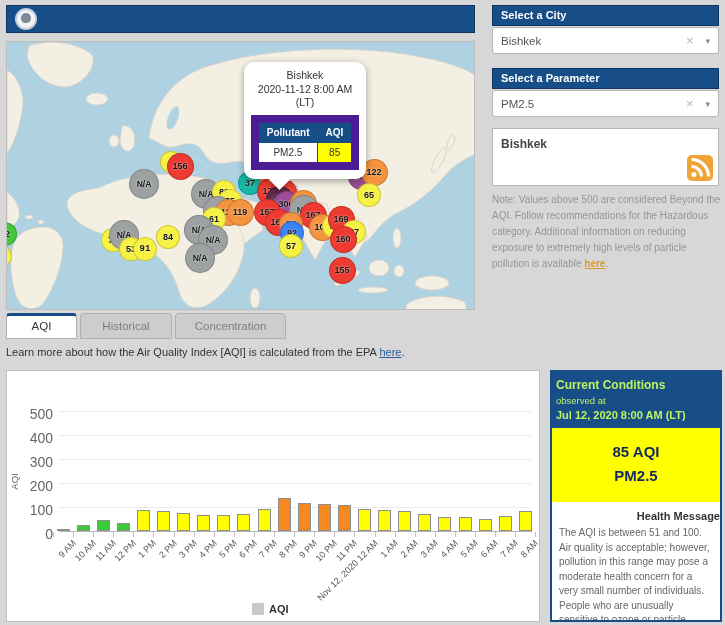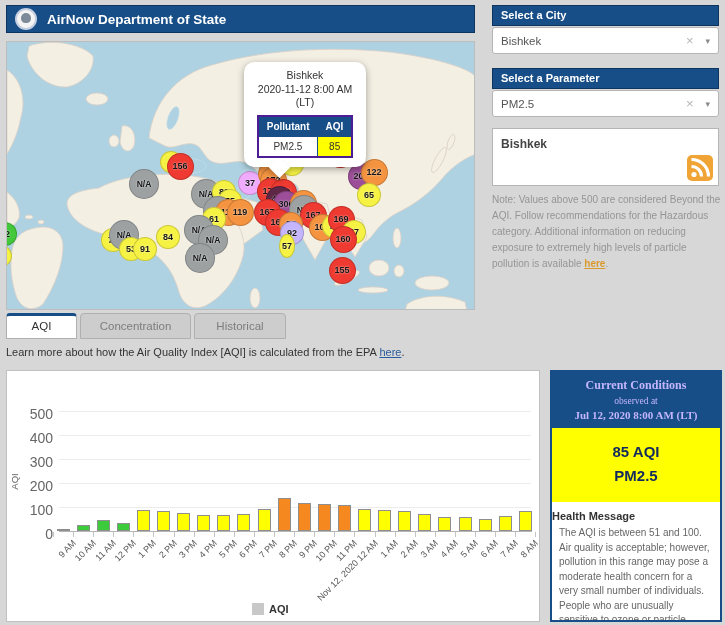--- a/index.html
+++ b/index.html
@@ -23,21 +23,21 @@
   .map-panel svg { position:absolute; left:0; top:0; }
   .marker { position:absolute; border-radius:50%; display:flex; align-items:center;
     justify-content:center; font-size:9px; font-weight:bold; color:#151515;
     text-shadow:0 0 2px rgba(255,255,255,.85); box-shadow:inset 0 0 0 1px rgba(0,0,0,.18); }
   .popup { position:absolute; left:237px; top:20px; width:122px; background:#fff;
     border-radius:10px; box-shadow:0 2px 7px rgba(0,0,0,.35); padding:7px 5px 9px;
     text-align:center; font-size:10.5px; color:#333; line-height:1.3; z-index:9; }
   .popup::after { content:""; position:absolute; left:28px; bottom:-8px; width:15px;
     height:15px; background:#fff; transform:rotate(45deg);
     box-shadow:3px 3px 5px rgba(0,0,0,.18); }
-  .popup table { margin:5px auto 0; border-collapse:collapse; border:2px solid #4c1d95;
+  .popup table { margin:5px auto 0; border-collapse:collapse; border:8px solid #4c1d95;
     font-size:10px; position:relative; z-index:2; background:#fff; }
   .popup th { background:#174e87; color:#fff; padding:3px 8px; font-size:10px; }
   .popup td { padding:3px 8px; border:1px solid #174e87; }
   .popup td.aqi-cell { background:#ffff00; }
 
   
   .side-header { position:absolute; left:492px; width:227px; height:21px;
     background:#174e87; border:1px solid #0d3560; color:#fff; font-size:11px;
     font-weight:bold; line-height:19px; padding-left:8px; }
   .dropdown { position:absolute; left:492px; width:227px; height:27px; background:#fff;
@@ -79,35 +79,34 @@
   .bar { position:absolute; width:13px; border:1px solid #8e8e8e; cursor:pointer; }
   .xlab { position:absolute; font-size:9px; color:#555; white-space:nowrap;
     transform-origin:100% 0; transform:translateX(-100%) rotate(-45deg); }
   .legend { position:absolute; left:245px; top:232px; display:flex; gap:5px;
     align-items:center; font-size:11px; font-weight:bold; color:#333; }
   .legend-swatch { width:12px; height:12px; background:#c8c8c8; }
 
   
   .cond-panel { position:absolute; left:550px; top:370px; width:172px; height:252px;
     background:#fff; border:2px solid #174e87; overflow:hidden; }
-  .cond-header { background:#174e87; color:#c4b5fd; text-align:center; padding:6px 4px 7px;font-family:Liberation Serif, serif; }
+  .cond-header { background:#174e87; color:#bef264; padding:6px 4px 7px; }
   .cond-title { font-size:12px; font-weight:bold; margin-bottom:3px; }
   .cond-observed { font-size:9.5px; }
   .cond-date { font-size:11px; font-weight:bold; margin-top:3px; }
   .cond-aqi-box { background:#ffff00; text-align:center; padding:12px 4px 14px;
     color:#11295e; font-weight:bold; font-size:15px; line-height:1.6; }
-  .health-title { text-align:left; font-weight:bold; font-size:11px; color:#333; margin:8px 0 4px; }
+  .health-title { text-align:right; font-weight:bold; font-size:11px; color:#333; margin:8px 0 4px; }
   .health-text { font-size:10px; color:#666; line-height:1.45; padding:0 7px; }
 </style>
 </head>
 <body>
 
 <div class="header">
   <div class="seal"></div>
-  <div class="header-title">AirNow Department of State</div>
 </div>
 
 <div class="map-panel">
   <svg width="469" height="269" viewBox="0 0 469 269">
     <rect x="0" y="0" width="469" height="269" fill="#aed2e2"></rect>
     <g fill="#f3efe3" stroke="#dccfc6" stroke-width="0.8">
 
       <path d="M0,28 C12,35 20,55 14,75 C10,95 4,105 0,112 Z"></path>
 
       <path d="M22,4 C45,-4 75,2 86,14 C88,28 76,42 60,45 C40,46 24,30 20,14 Z"></path>
@@ -163,52 +162,52 @@
       <ellipse cx="239" cy="142" rx="8" ry="15" transform="rotate(10 239 142)"></ellipse>
     </g>
   </svg>
 
   <div id="markers">
       <div class="marker" style="height: 24px; width: 24px; left: -14px; top: 180px; background: rgb(67, 200, 60);">32</div>
       <div class="marker" style="height: 22px; width: 22px; left: -17px; top: 203px; background: rgb(246, 242, 68);"></div>
       <div class="marker" style="height: 24px; width: 24px; left: 94px; top: 186px; background: rgb(246, 242, 68);">74</div>
       <div class="marker" style="height: 30px; width: 30px; left: 102px; top: 178px; background: rgb(157, 161, 162); font-size: 8.5px;">N/A</div>
       <div class="marker" style="height: 24px; width: 24px; left: 112px; top: 195px; background: rgb(246, 242, 68);">53</div>
-      <div class="marker" style="height: 24px; width: 24px; left: 126px; top: 195px; background: rgb(246, 242, 68);">91</div>
+      <div class="marker" style="height: 24px; width: 24px; left: 126px; top: 195px; background: rgb(246, 242, 68); font-family: Liberation Mono, monospace;">91</div>
       <div class="marker" style="height: 24px; width: 24px; left: 149px; top: 183px; background: rgb(246, 242, 68);">84</div>
       <div class="marker" style="height: 30px; width: 30px; left: 122px; top: 127px; background: rgb(157, 161, 162); font-size: 8.5px;">N/A</div>
       <div class="marker" style="height: 22px; width: 22px; left: 153px; top: 109px; background: rgb(246, 242, 68);"></div>
       <div class="marker" style="height: 27px; width: 27px; left: 159.5px; top: 110.5px; background: rgb(238, 58, 48);">156</div>
       <div class="marker" style="height: 30px; width: 30px; left: 184px; top: 137px; background: rgb(157, 161, 162); font-size: 8.5px;">N/A</div>
       <div class="marker" style="height: 24px; width: 24px; left: 205px; top: 138px; background: rgb(246, 242, 68);">89</div>
       <div class="marker" style="height: 24px; width: 24px; left: 211px; top: 147px; background: rgb(246, 242, 68);">55</div>
       <div class="marker" style="height: 30px; width: 30px; left: 196px; top: 154px; background: rgb(157, 161, 162); font-size: 8.5px;">N/A</div>
       <div class="marker" style="height: 27px; width: 27px; left: 207.5px; top: 156.5px; background: rgb(244, 148, 65);">114</div>
       <div class="marker" style="height: 27px; width: 27px; left: 219.5px; top: 156.5px; background: rgb(244, 148, 65);">119</div>
       <div class="marker" style="height: 24px; width: 24px; left: 195px; top: 165px; background: rgb(246, 242, 68);">61</div>
       <div class="marker" style="height: 30px; width: 30px; left: 177px; top: 173px; background: rgb(157, 161, 162); font-size: 8.5px;">N/A</div>
       <div class="marker" style="height: 30px; width: 30px; left: 191px; top: 183px; background: rgb(157, 161, 162); font-size: 8.5px;">N/A</div>
       <div class="marker" style="height: 30px; width: 30px; left: 178px; top: 201px; background: rgb(157, 161, 162); font-size: 8.5px;">N/A</div>
-      <div class="marker" style="height: 24px; width: 24px; left: 231px; top: 129px; background: #f0abfc;">37</div>
+      <div class="marker" style="height: 24px; width: 24px; left: 231px; top: 129px; background: #14b8a6;">37</div>
       <div class="marker" style="height: 24px; width: 24px; left: 259px; top: 109px; background: rgb(246, 242, 68);">66</div>
       <div class="marker" style="height: 24px; width: 24px; left: 273px; top: 110px; background: rgb(246, 242, 68);">3</div>
       <div class="marker" style="height: 24px; width: 24px; left: 251px; top: 120px; background: rgb(244, 148, 65);">94</div>
       <div class="marker" style="height: 27px; width: 27px; left: 252.5px; top: 124.5px; background: rgb(244, 148, 65);">172</div>
       <div class="marker" style="height: 27px; width: 27px; left: 249.5px; top: 135.5px; background: rgb(238, 58, 48);">171</div>
       <div class="marker" style="height: 27px; width: 27px; left: 262.5px; top: 136.5px; background: rgb(238, 58, 48);">150</div>
       <div class="marker" style="height: 27px; width: 27px; left: 258.5px; top: 143.5px; background: rgb(94, 39, 70);">493</div>
       <div class="marker" style="height: 27px; width: 27px; left: 265.5px; top: 148.5px; background: rgb(156, 79, 152);">306</div>
       <div class="marker" style="height: 27px; width: 27px; left: 282.5px; top: 147.5px; background: rgb(244, 148, 65);">103</div>
       <div class="marker" style="height: 27px; width: 27px; left: 246.5px; top: 156.5px; background: rgb(238, 58, 48);">167</div>
       <div class="marker" style="height: 30px; width: 30px; left: 282px; top: 153px; background: rgb(157, 161, 162); font-size: 8.5px;">N/A</div>
       <div class="marker" style="height: 27px; width: 27px; left: 292.5px; top: 159.5px; background: rgb(238, 58, 48);">167</div>
       <div class="marker" style="height: 27px; width: 27px; left: 257.5px; top: 166.5px; background: rgb(238, 58, 48);">165</div>
       <div class="marker" style="height: 24px; width: 24px; left: 272px; top: 170px; background: rgb(244, 148, 65);">85</div>
-      <div class="marker" style="height: 24px; width: 24px; left: 273px; top: 179px; background: #c4b5fd;">92</div>
-      <div class="marker" style="height: 24px; width: 16px; left: 272px; top: 192px; background: rgb(246, 242, 68);">57</div>
+      <div class="marker" style="height: 24px; width: 24px; left: 273px; top: 179px; background: #3b82f6;">92</div>
+      <div class="marker" style="height: 24px; width: 24px; left: 272px; top: 192px; background: rgb(246, 242, 68);">57</div>
       <div class="marker" style="height: 27px; width: 27px; left: 301.5px; top: 171.5px; background: rgb(244, 148, 65);">105</div>
       <div class="marker" style="height: 24px; width: 24px; left: 315px; top: 172px; background: rgb(246, 242, 68);">72</div>
       <div class="marker" style="height: 27px; width: 27px; left: 320.5px; top: 163.5px; background: rgb(238, 58, 48);">169</div>
       <div class="marker" style="height: 24px; width: 24px; left: 335px; top: 160px; background: rgb(246, 242, 68); margin-top: 18px;">87</div>
       <div class="marker" style="height: 27px; width: 27px; left: 322.5px; top: 183.5px; background: rgb(238, 58, 48);">160</div>
       <div class="marker" style="height: 27px; width: 27px; left: 321.5px; top: 214.5px; background: rgb(238, 58, 48);">155</div>
       <div class="marker" style="height: 27px; width: 27px; left: 319.5px; top: 98.5px; background: rgb(238, 58, 48);">194</div>
       <div class="marker" style="height: 27px; width: 27px; left: 340.5px; top: 120.5px; background: rgb(156, 79, 152);">205</div>
       <div class="marker" style="height: 27px; width: 27px; left: 353.5px; top: 116.5px; background: rgb(244, 148, 65);">122</div>
       <div class="marker" style="height: 24px; width: 24px; left: 350px; top: 141px; background: rgb(246, 242, 68);">65</div>
@@ -256,22 +255,22 @@
     <path d="M4.5 4.5 a17 17 0 0 1 17 17" stroke="#fff" stroke-width="3.2" fill="none"></path>
   </svg>
 </div>
 
 <div class="note">
   <span>Note: Values above 500 are considered Beyond the AQI. Follow recommendations for the Hazardous category. Additional information on reducing exposure to extremely high levels of particle pollution is available </span><a>here</a><span>.</span>
 </div>
 
 <div class="tabs">
   <div class="tab t1 active">AQI</div>
+  <div class="tab t3">Historical</div>
   <div class="tab t2">Concentration</div>
-  <div class="tab t3">Historical</div>
 </div>
 <div class="learn">
   <span>Learn more about how the Air Quality Index [AQI] is calculated from the EPA </span><a>here</a><span>.</span>
 </div>
 
 <div class="chart-panel">
   <div class="ylabel">AQI</div>
   <div class="plot" id="plot">
     <div class="xaxis-line"></div>
   <div class="ytick" style="top: 155px;">0</div>

